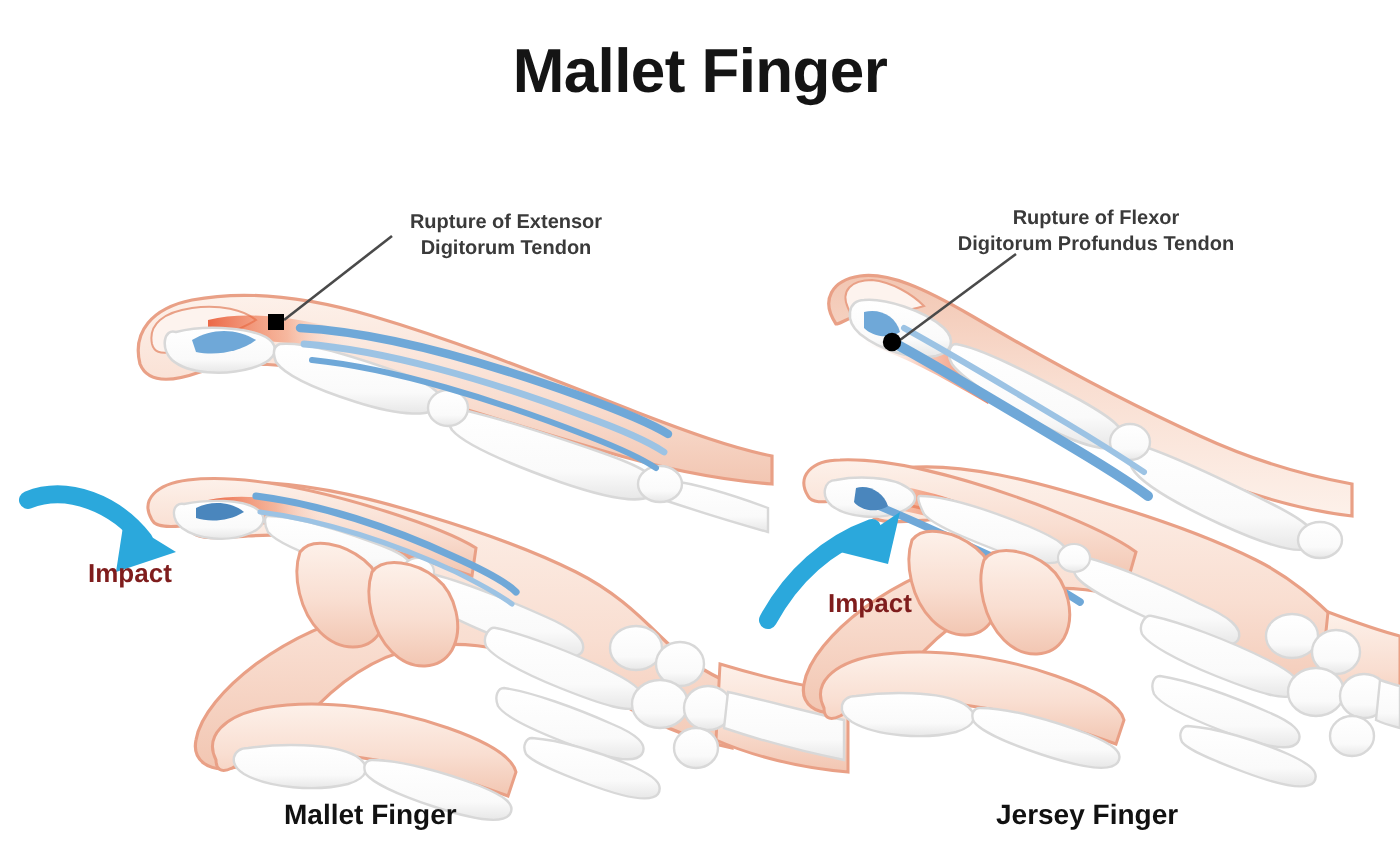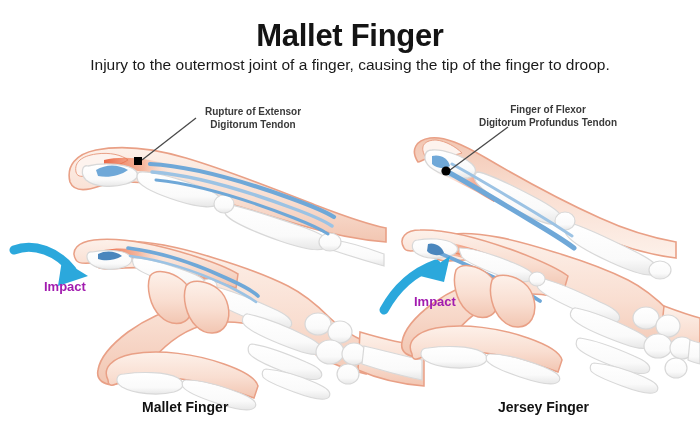--- a/index.html
+++ b/index.html
@@ -28,41 +28,40 @@
     position:absolute;
     font-size:10px;font-weight:bold;color:#3a3a3a;
     text-align:center;line-height:1.28;
     white-space:pre-line;
   }
   #callout-left{left:178px;top:92px;width:150px;}
   #callout-right{left:448px;top:90px;width:200px;}
 
   .impact{
     position:absolute;
-    font-size:13px;font-weight:bold;color:#a21caf;padding-left:36px;
+    font-size:13px;font-weight:bold;color:#7f1d1d;padding-left:36px;
   }
   #impact-left{left:8px;top:265px;}
   #impact-right{left:378px;top:280px;}
 
   .caption{
     position:absolute;
     font-size:14px;font-weight:bold;color:#111111;
   }
   #caption-left{left:142px;top:385px;}
   #caption-right{left:498px;top:385px;}
 
   svg.art{position:absolute;left:0;top:0;width:700px;height:428px;pointer-events:none;}
 </style>
 </head>
 <body>
 
 <div id="stage">
 
   <div class="title">Mallet Finger</div>
-  <div class="subtitle">Injury to the outermost joint of a finger, causing the tip of the finger to droop.</div>
 
   <svg class="art" viewBox="0 0 700 428">
     <defs>
       <linearGradient id="gInflamTL" x1="0" y1="0" x2="1" y2="0">
         <stop offset="0%" stop-color="#e8502a" stop-opacity="0.85"></stop>
         <stop offset="55%" stop-color="#ef7a4e" stop-opacity="0.45"></stop>
         <stop offset="100%" stop-color="#f9ded1" stop-opacity="0"></stop>
       </linearGradient>
       <linearGradient id="gInflamTR" x1="1" y1="0" x2="0" y2="0">
         <stop offset="0%" stop-color="#e8502a" stop-opacity="0.8"></stop>
@@ -270,21 +269,21 @@
       <polygon points="62,246 88,262 58,272" fill="#2ba8dc"></polygon>
     </g>
     <g>
       <path d="M384,296 C396,274 414,258 436,250" fill="none" stroke="#2ba8dc" stroke-width="9" stroke-linecap="round"></path>
       <polygon points="420,262 450,242 444,268" fill="#2ba8dc"></polygon>
     </g>
   </svg>
 
   <div class="callout" id="callout-left">Rupture of Extensor
 Digitorum Tendon</div>
-  <div class="callout" id="callout-right">Finger of Flexor
+  <div class="callout" id="callout-right">Rupture of Flexor
 Digitorum Profundus Tendon</div>
 
   <div class="impact" id="impact-left">Impact</div>
   <div class="impact" id="impact-right">Impact</div>
 
   <div class="caption" id="caption-left">Mallet Finger</div>
   <div class="caption" id="caption-right">Jersey Finger</div>
 
 </div>
 

